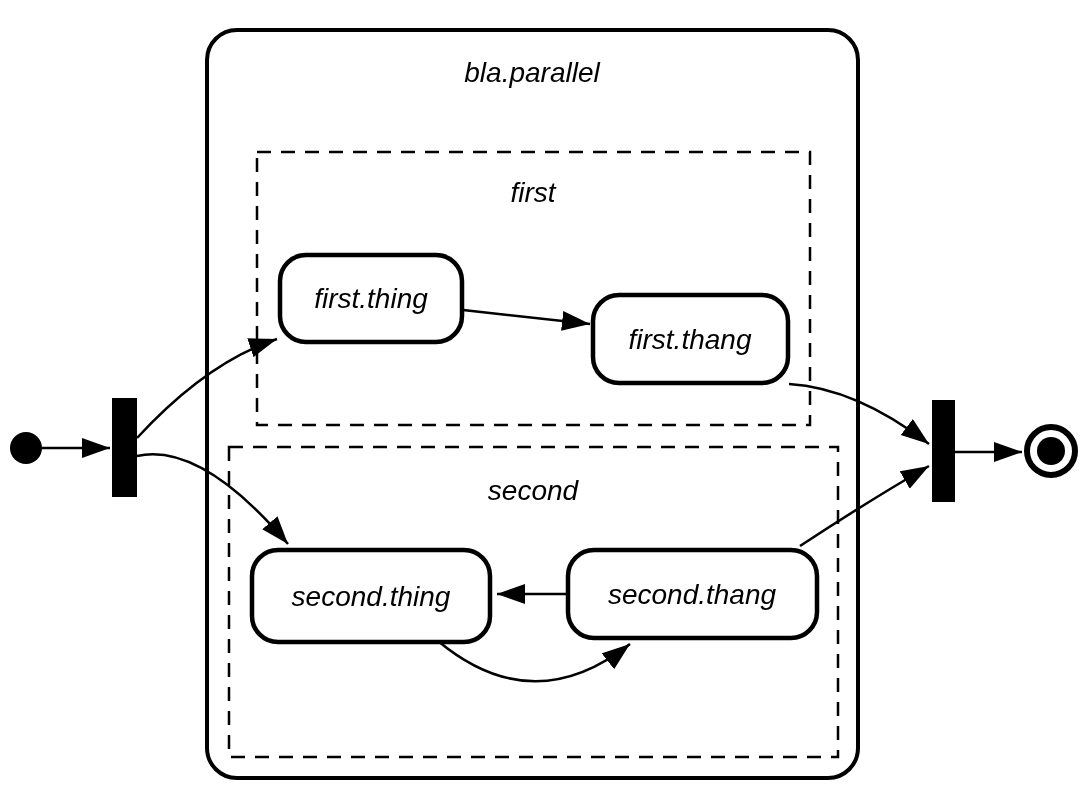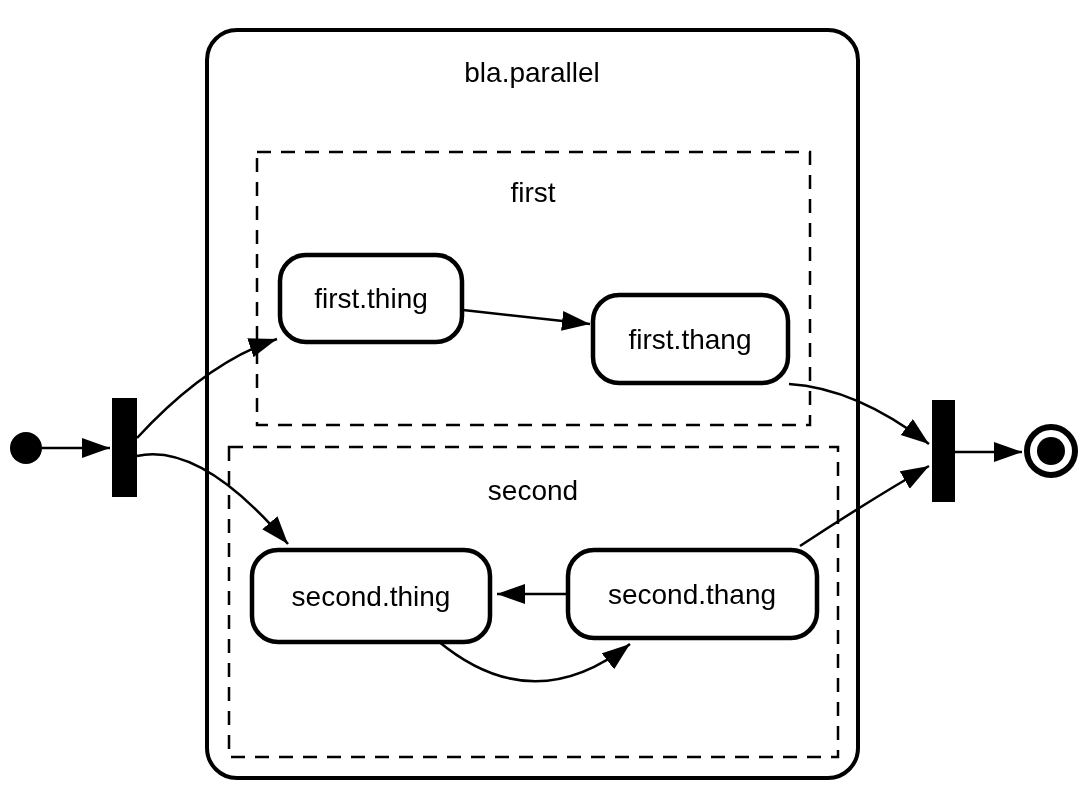--- a/index.html
+++ b/index.html
@@ -6,20 +6,21 @@
     margin: 0;
     padding: 0;
     background: #ffffff;
   }
   .canvas {
     position: relative;
     width: 1089px;
     height: 811px;
     background: #ffffff;
     overflow: hidden;
+    font-style: italic;
   }
   svg text {
     font-family: "Liberation Sans", sans-serif;
     font-size: 28px;
     fill: #000000;
     text-anchor: middle;
   }
   .solid-box {
     fill: #ffffff;
     stroke: #000000;

